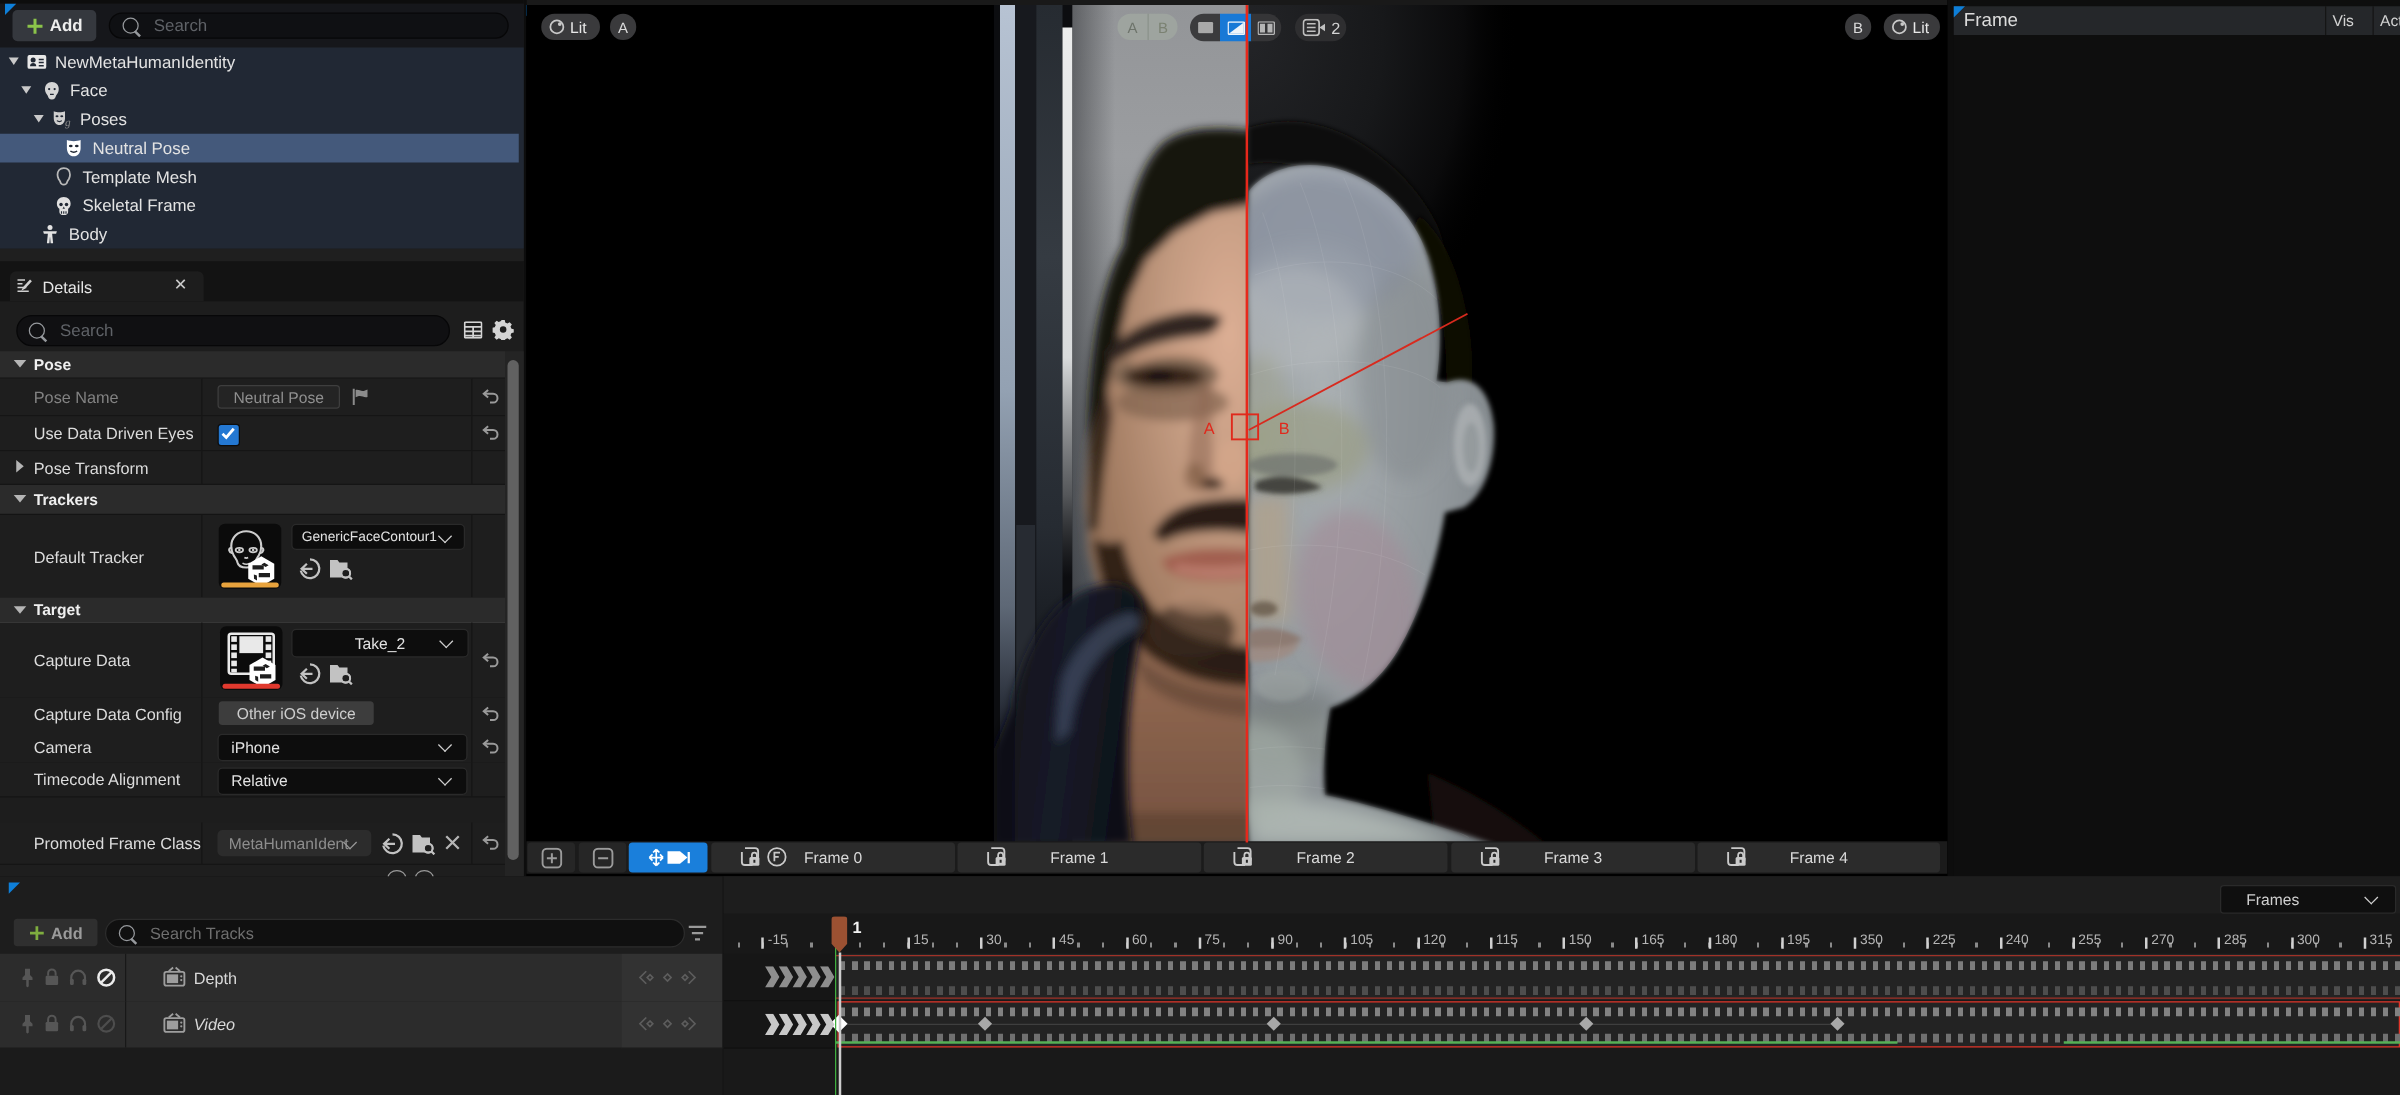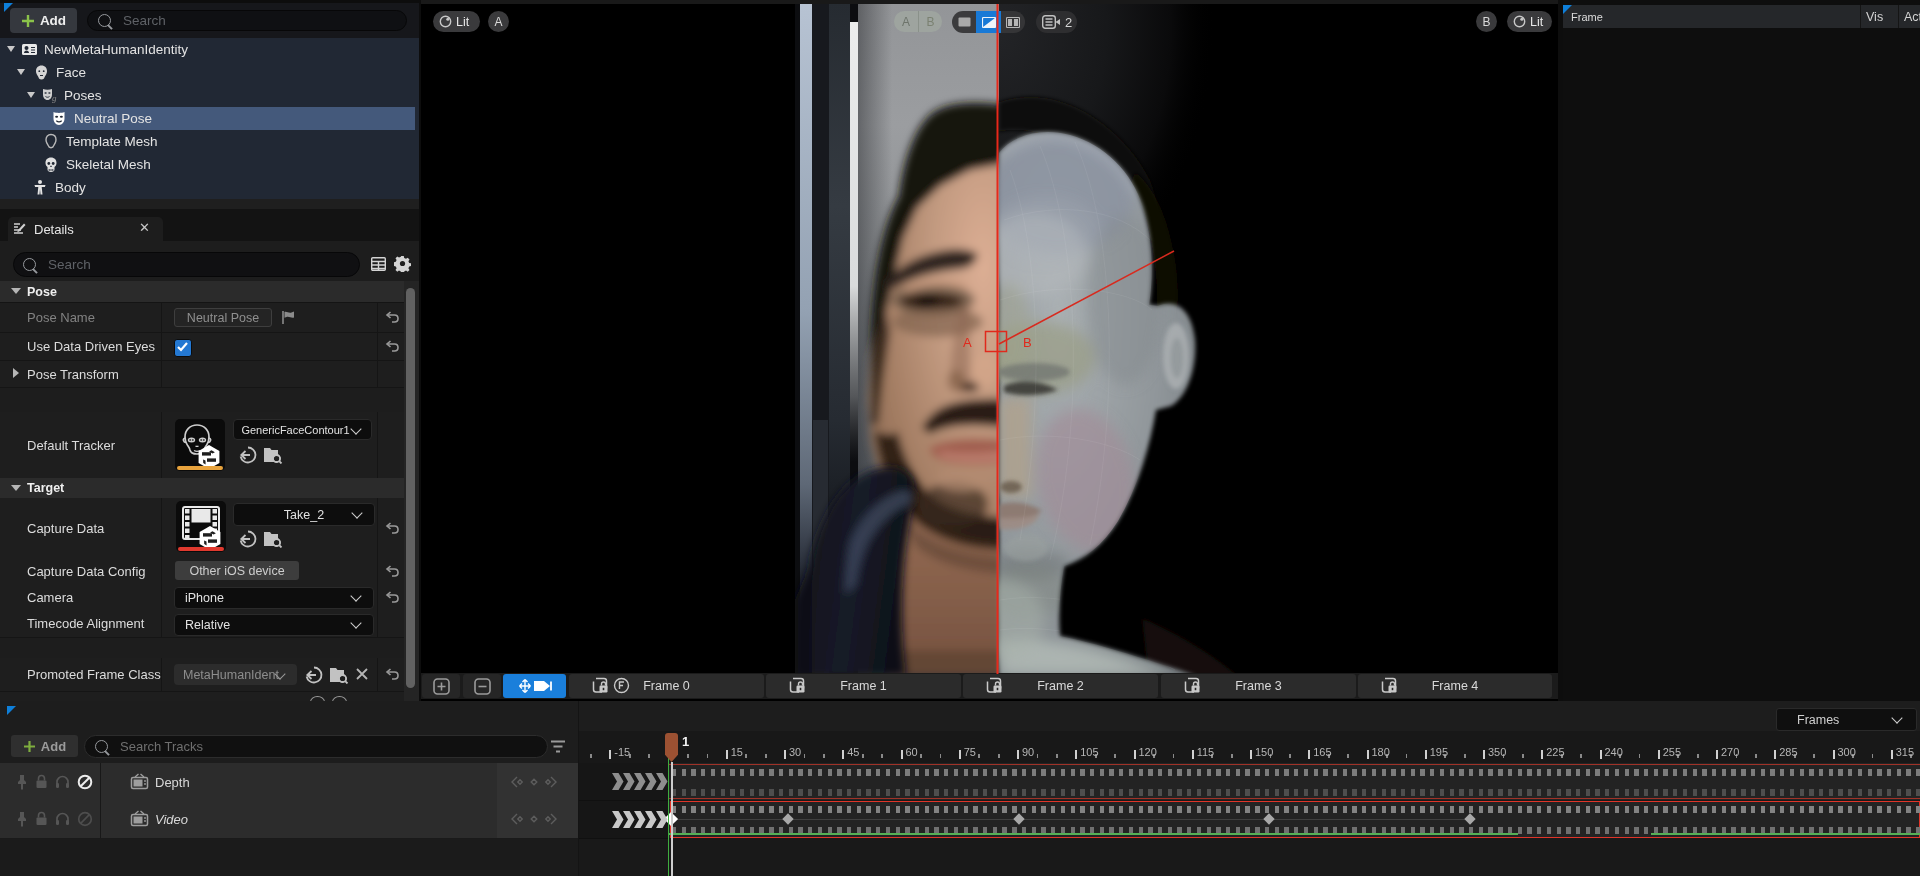--- a/index.html
+++ b/index.html
@@ -62,21 +62,21 @@
         <path d="M8 1.5c3.2 0 5 2.2 5 5.3 0 1.4-.4 2.4-.9 3.4-.5.9-1.1 1.5-1.4 2.5-.2.8-.7 2-2.7 2s-2.5-1.2-2.7-2c-.3-1-.9-1.6-1.4-2.5C3.4 9.2 3 8.2 3 6.8 3 3.7 4.8 1.5 8 1.5z" fill="none" stroke="#b9b9b9" stroke-width="1.4"></path>
       </svg></div>
 <div class="abs" style="left:66px;top:130px;height:23px;display:flex;align-items:center;color:#e3e3e3;font-size:13.5px;">Template Mesh</div>
 <div class="abs" style="left:43px;top:156px;"><svg width="16" height="17" viewBox="0 0 16 17">
         <path d="M8 1.5c3.5 0 5.5 2.4 5.5 5.4 0 2-.9 3.2-2 4v2.6c0 1.5-1.3 2.5-3.5 2.5s-3.5-1-3.5-2.5v-2.6c-1.1-.8-2-2-2-4C2.5 3.9 4.5 1.5 8 1.5z" fill="#e0e0e0"></path>
         <circle cx="5.8" cy="7.5" r="1.4" fill="#212834"></circle>
         <circle cx="10.2" cy="7.5" r="1.4" fill="#212834"></circle>
         <path d="M8 9.2l1 1.8H7z" fill="#212834"></path>
         <path d="M6.2 13v2M8 13v2M9.8 13v2" stroke="#212834" stroke-width=".9"></path>
       </svg></div>
-<div class="abs" style="left:66px;top:153px;height:23px;display:flex;align-items:center;color:#e3e3e3;font-size:13.5px;">Skeletal Mesh</div>
+<div class="abs" style="left:66px;top:153px;height:23px;display:flex;align-items:center;color:#e3e3e3;font-size:13.5px;">Skeletal Frame</div>
 <div class="abs" style="left:32px;top:179px;"><svg width="16" height="17" viewBox="0 0 16 17">
         <circle cx="8" cy="3" r="2" fill="#e3e3e3"></circle>
         <path d="M2.5 6h11l-.6 2H9.7l.8 7.5h-2L8 10l-.5 5.5h-2L6.3 8H3.1z" fill="#e3e3e3"></path>
       </svg></div>
 <div class="abs" style="left:55px;top:176px;height:23px;display:flex;align-items:center;color:#e3e3e3;font-size:13.5px;">Body</div>
 <div class="abs" style="left:0;top:209px;width:419px;height:32px;background:#131313;"></div>
 <div class="abs" style="left:8px;top:217px;width:155px;height:24px;background:#1d1d1d;border-radius:5px 5px 0 0;"></div>
 <svg class="abs" style="left:12px;top:221px;" width="16" height="16" viewBox="0 0 16 16">
       <path d="M2 3h6M2 6h4M2 9h7M2 12h9" stroke="#d0d0d0" stroke-width="1.3"></path>
       <path d="M14.5 2.5l-5.5 6-1.5 3 3-1.5 5.5-6z" fill="#d0d0d0" transform="translate(-2.5,0)"></path>
@@ -124,20 +124,24 @@
     </svg>
 <svg class="abs" style="left:385px;top:339px;" width="15" height="14" viewBox="0 0 15 14">
       <path d="M5.5 2L2 5l3.5 3" fill="none" stroke="#9a9a9a" stroke-width="1.6"></path>
       <path d="M2.3 5h7.2c2 0 3.5 1.5 3.5 3.5S11.5 12 9.5 12H7" fill="none" stroke="#9a9a9a" stroke-width="1.6"></path>
     </svg>
 <div class="abs" style="left:0;top:361px;width:404px;height:26px;background:#1e1e1e;border-bottom:1px solid #151515;"></div>
 <div class="abs" style="left:161px;top:361px;width:1px;height:26px;background:#151515;"></div>
 <div class="abs" style="left:377px;top:361px;width:1px;height:26px;background:#151515;"></div>
 <div class="abs" style="left:27px;top:361px;height:26px;display:flex;align-items:center;font-size:13px;color:#dcdcdc;">Pose Transform</div>
 <div class="abs" style="left:13px;top:368px;width:0;height:0;border-left:6.5px solid #b5b5b5;border-top:5px solid transparent;border-bottom:5px solid transparent;"></div>
+<div class="abs" style="left:0;top:388px;width:404px;height:23px;background:#2b2b2b;border-bottom:1px solid #141414;">
+      <div class="abs" style="left:11px;top:8px;width:0;height:0;border-top:6px solid #b5b5b5;border-left:5px solid transparent;border-right:5px solid transparent;"></div>
+      <div class="abs" style="left:27px;top:0;height:23px;display:flex;align-items:center;color:#efefef;font-weight:bold;font-size:12.5px;">Trackers</div>
+    </div>
 <div class="abs" style="left:0;top:412px;width:404px;height:66px;background:#1e1e1e;border-bottom:1px solid #151515;"></div>
 <div class="abs" style="left:161px;top:412px;width:1px;height:66px;background:#151515;"></div>
 <div class="abs" style="left:377px;top:412px;width:1px;height:66px;background:#151515;"></div>
 <div class="abs" style="left:27px;top:412px;height:66px;display:flex;align-items:center;font-size:13px;color:#dcdcdc;">Default Tracker</div>
 <div class="abs" style="left:175px;top:419px;width:50px;height:52px;background:#0b0b0b;border-radius:5px;"></div>
 <svg class="abs" style="left:180px;top:423px;" width="34" height="40" viewBox="0 0 34 40">
       <g fill="none" stroke="#cdcdcd" stroke-width="1.7">
         <path d="M17 2C24 2 29 7 29 14c0 3-.8 5.3-2 7.4-1.2 2-2.6 3.4-3 5.6-.5 2.3-1.7 4-7 4s-6.5-1.7-7-4c-.4-2.2-1.8-3.6-3-5.6C5.8 19.3 5 17 5 14 5 7 10 2 17 2z"></path>
         <path d="M5.5 15.5C4 15 3 16 3.5 17.5 4 19 5 19.5 6 19.2M28.5 15.5c1.5-.5 2.5.5 2 2-.5 1.5-1.5 2-2.5 1.7"></path>
       </g>
@@ -604,21 +608,21 @@
           <rect x="8.5" y="8.5" width="8" height="7" rx="1.2" fill="#c9c9c9"></rect>
           <path d="M10.5 8.5V7a2 2 0 0 1 4 0v1.5" fill="none" stroke="#c9c9c9" stroke-width="1.4"></path>
           <rect x="11.7" y="10.8" width="1.6" height="2.4" fill="#262626"></rect>
         </svg></div>
       <div class="abs" style="left:0;top:0;width:194px;height:24px;display:flex;align-items:center;justify-content:center;color:#d9d9d9;font-size:12.5px;">Frame 4</div>
     </div>
 </div>
 <div class="abs" style="left:1563px;top:0;width:357px;height:701px;background:#0e0e0e;">
 <div class="abs" style="left:0;top:5px;width:357px;height:23px;background:#25272a;"></div>
 <div class="tri abs" style="left:0;top:5px;"></div>
-<div class="abs" style="left:8px;top:5px;height:23px;display:flex;align-items:center;color:#dcdcdc;font-size:11px;">Frame</div>
+<div class="abs" style="left:8px;top:5px;height:23px;display:flex;align-items:center;color:#dcdcdc;font-size:15px;">Frame</div>
 <div class="abs" style="left:297px;top:5px;width:1px;height:23px;background:#151515;"></div>
 <div class="abs" style="left:335px;top:5px;width:1px;height:23px;background:#151515;"></div>
 <div class="abs" style="left:303px;top:5px;height:23px;display:flex;align-items:center;color:#d3d3d3;font-size:12.5px;">Vis</div>
 <div class="abs" style="left:341px;top:5px;height:23px;display:flex;align-items:center;color:#d3d3d3;font-size:12.5px;">Act</div>
 </div>
 <div class="abs" style="left:0;top:701px;width:1920px;height:175px;background:#1d1d1d;overflow:hidden;">
 <div class="tri abs" style="left:7px;top:5px;"></div>
 <div class="abs flex" style="left:11px;top:34px;width:67px;height:22px;background:#2f2f2f;border-radius:3px;justify-content:center;color:#9b9b9b;font-size:13px;font-weight:bold;">
 <svg width="13" height="13" viewBox="0 0 13 13" style="margin-right:5px">
         <path d="M6.5 1v11M1 6.5h11" stroke="#7fae3f" stroke-width="2.2"></path>

